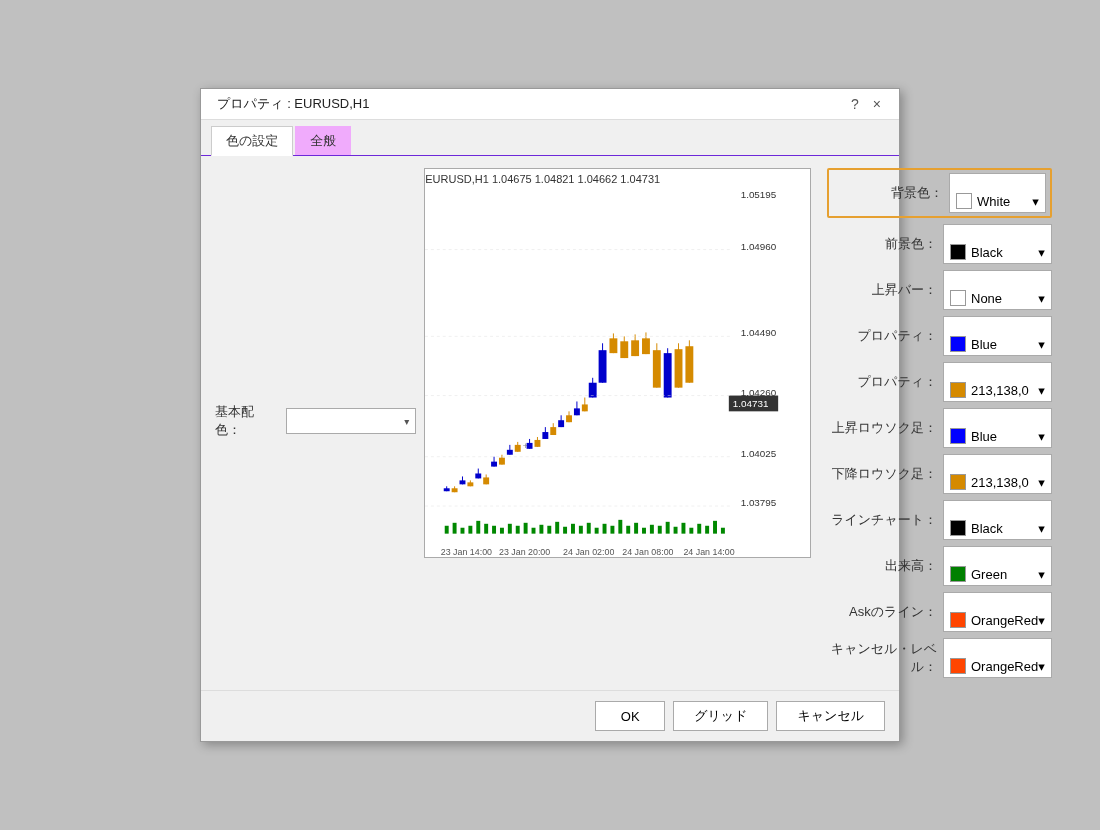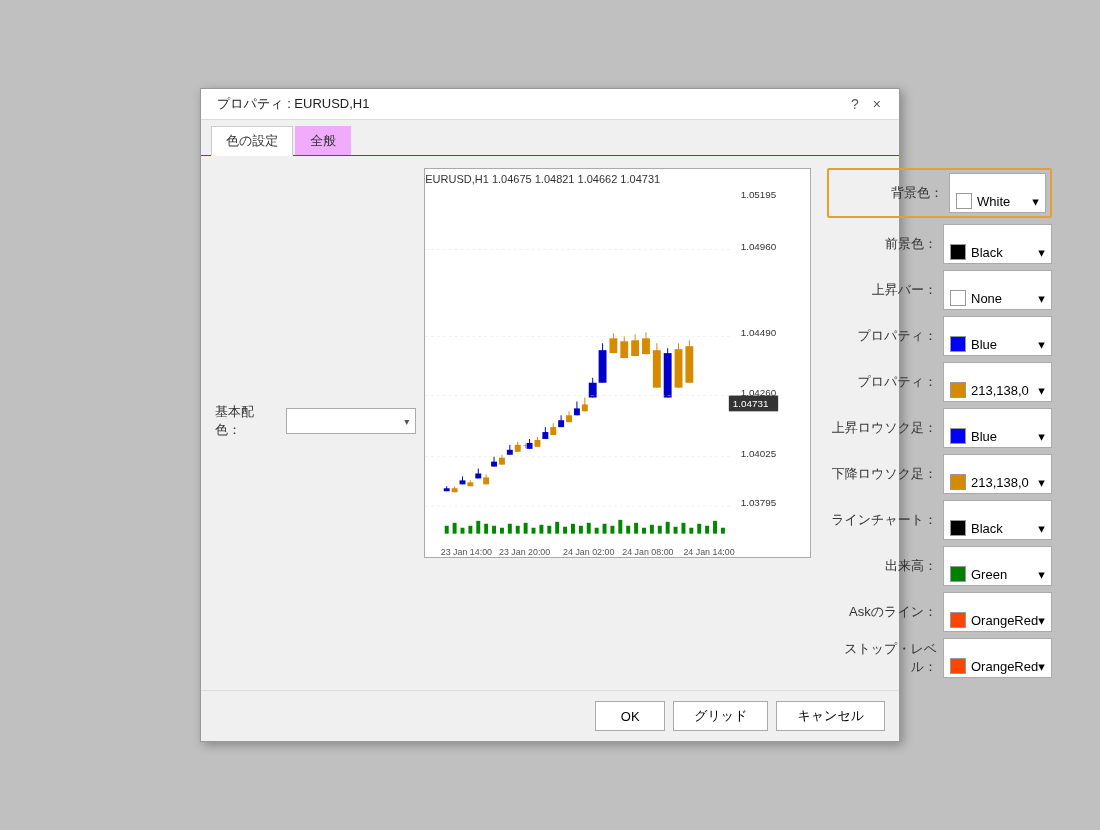--- a/index.html
+++ b/index.html
@@ -480,21 +480,21 @@
         <div class="color-select">
           <div class="color-select-inner">
             <span class="color-swatch" style="background:#ff4500;"></span>
             <span>OrangeRed</span>
           </div>
           <span class="chevron">▾</span>
         </div>
       </div>
 
       <div class="color-row">
-        <span class="color-row-label">ストップ・レベル：</span>
+        <span class="color-row-label">キャンセル・レベル：</span>
         <div class="color-select">
           <div class="color-select-inner">
             <span class="color-swatch" style="background:#ff4500;"></span>
             <span>OrangeRed</span>
           </div>
           <span class="chevron">▾</span>
         </div>
       </div>
 
     </div>

